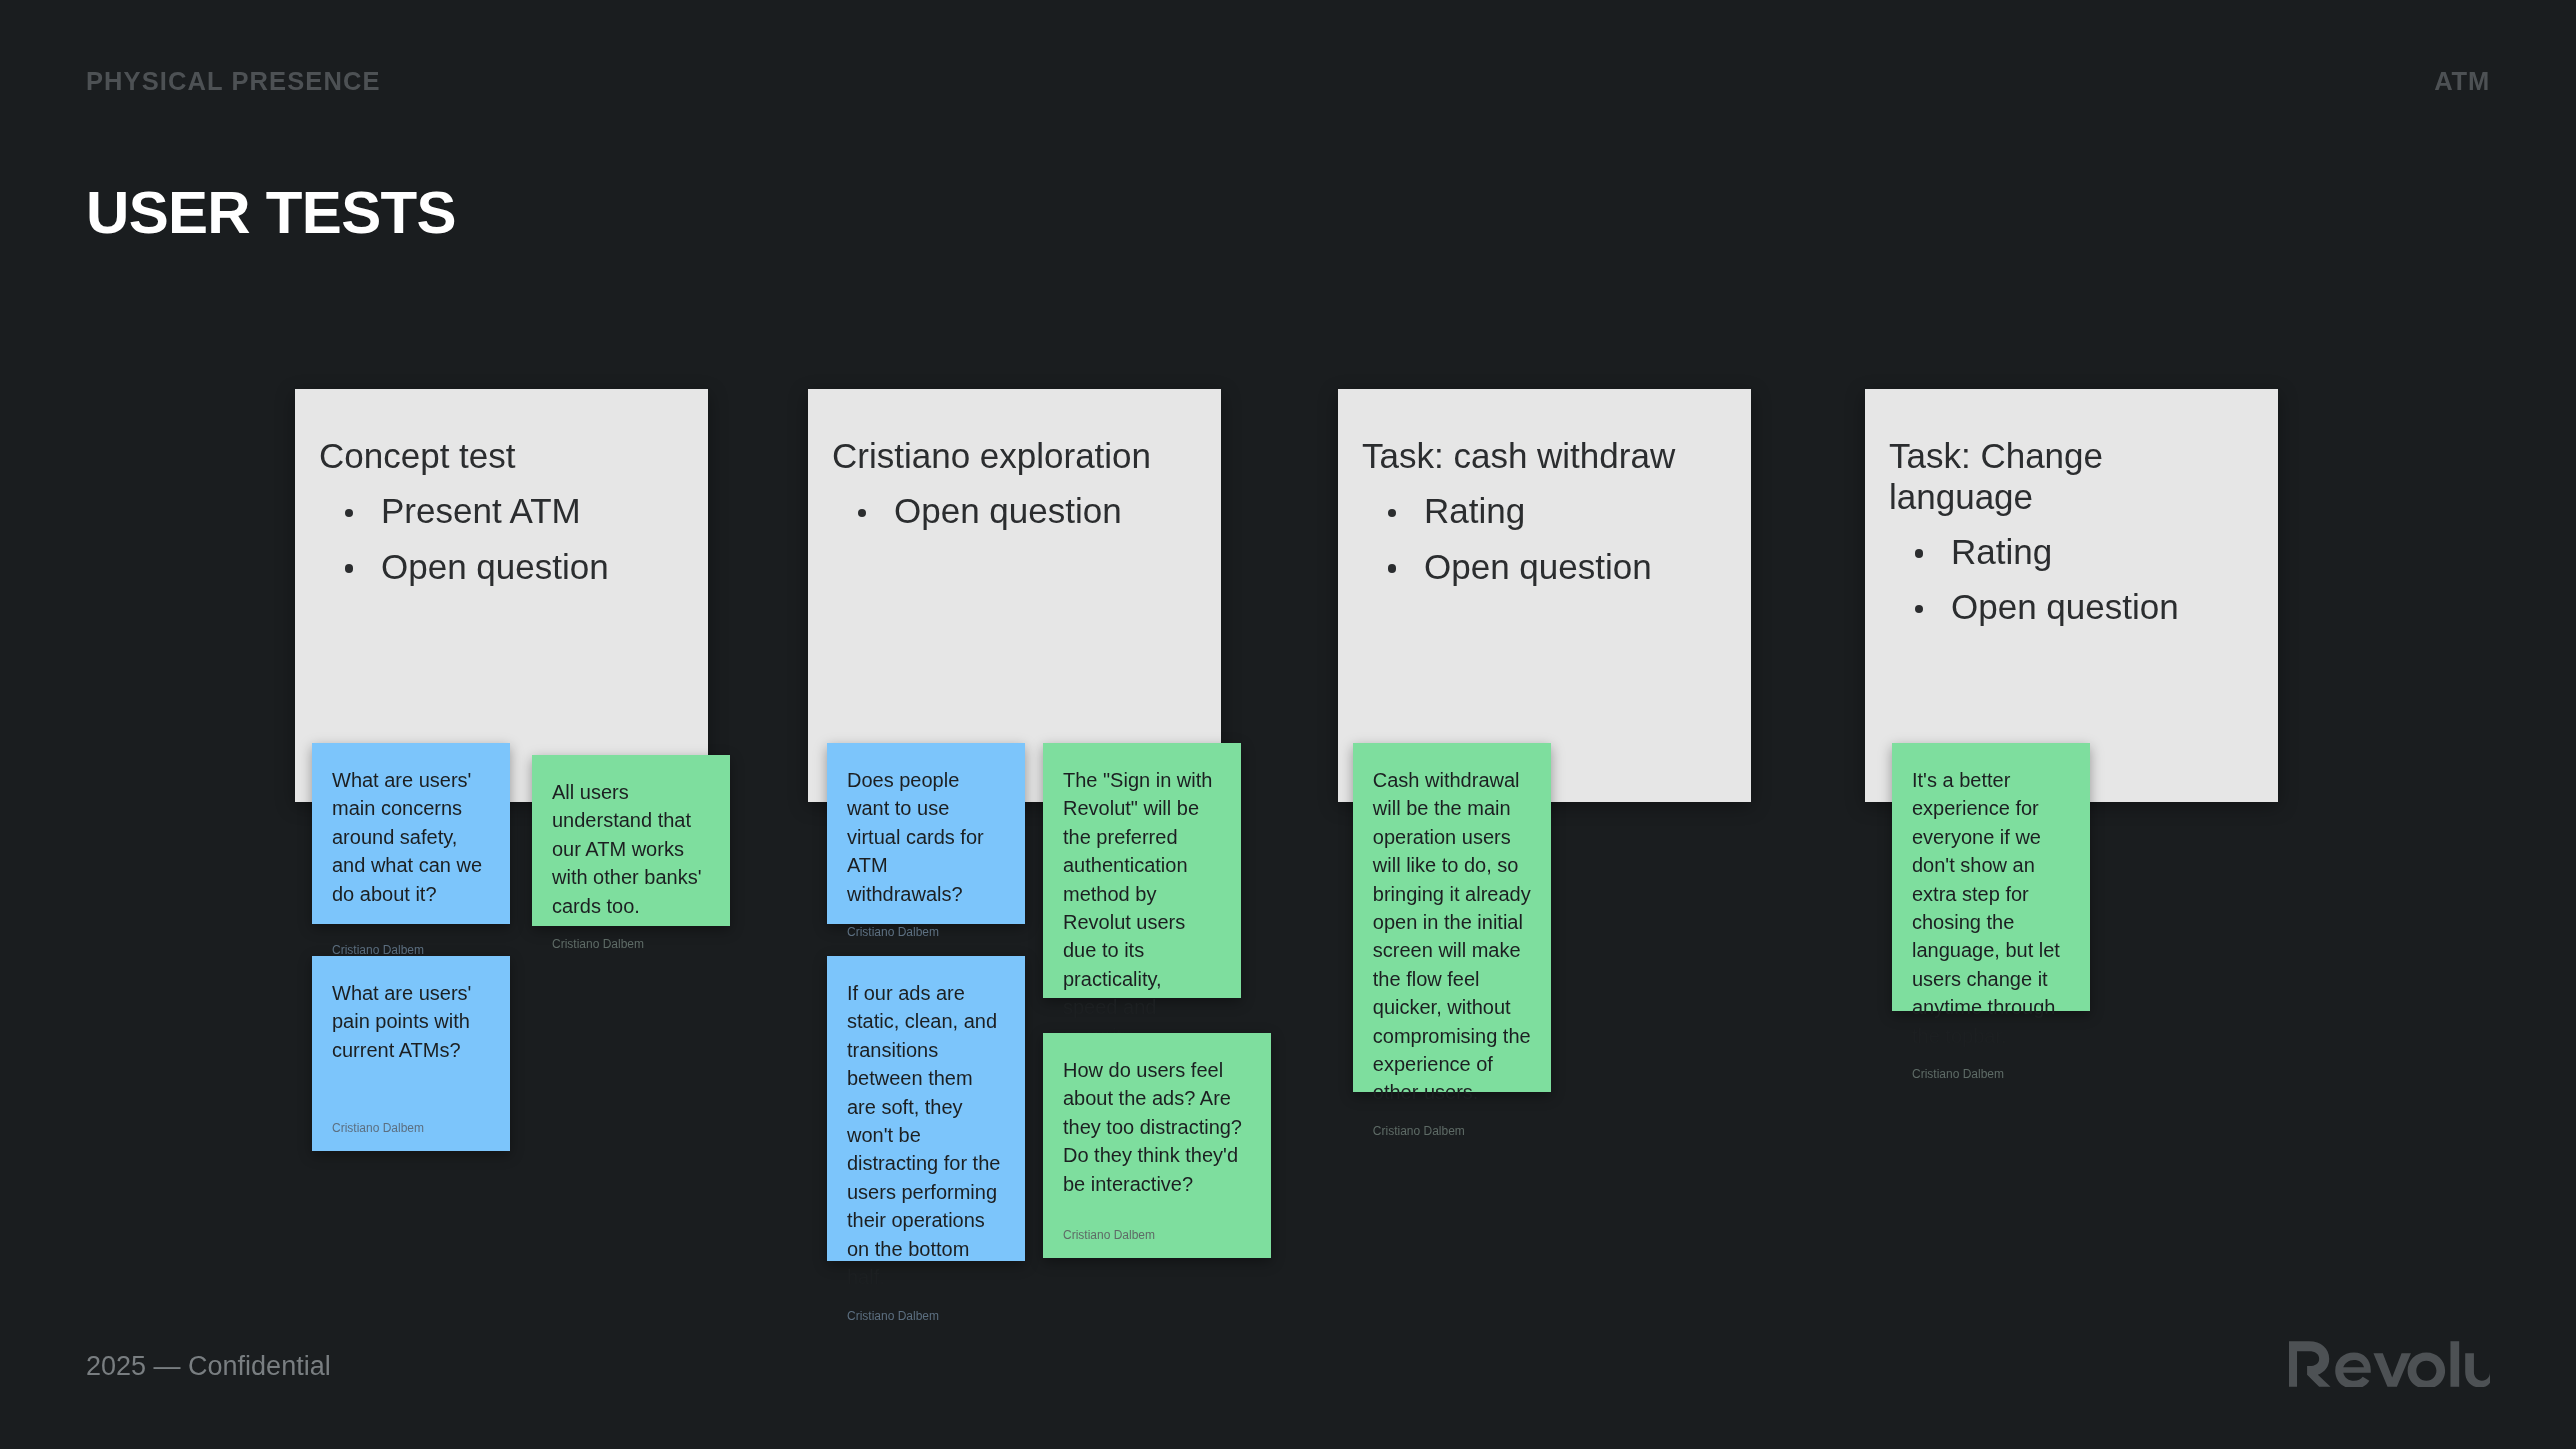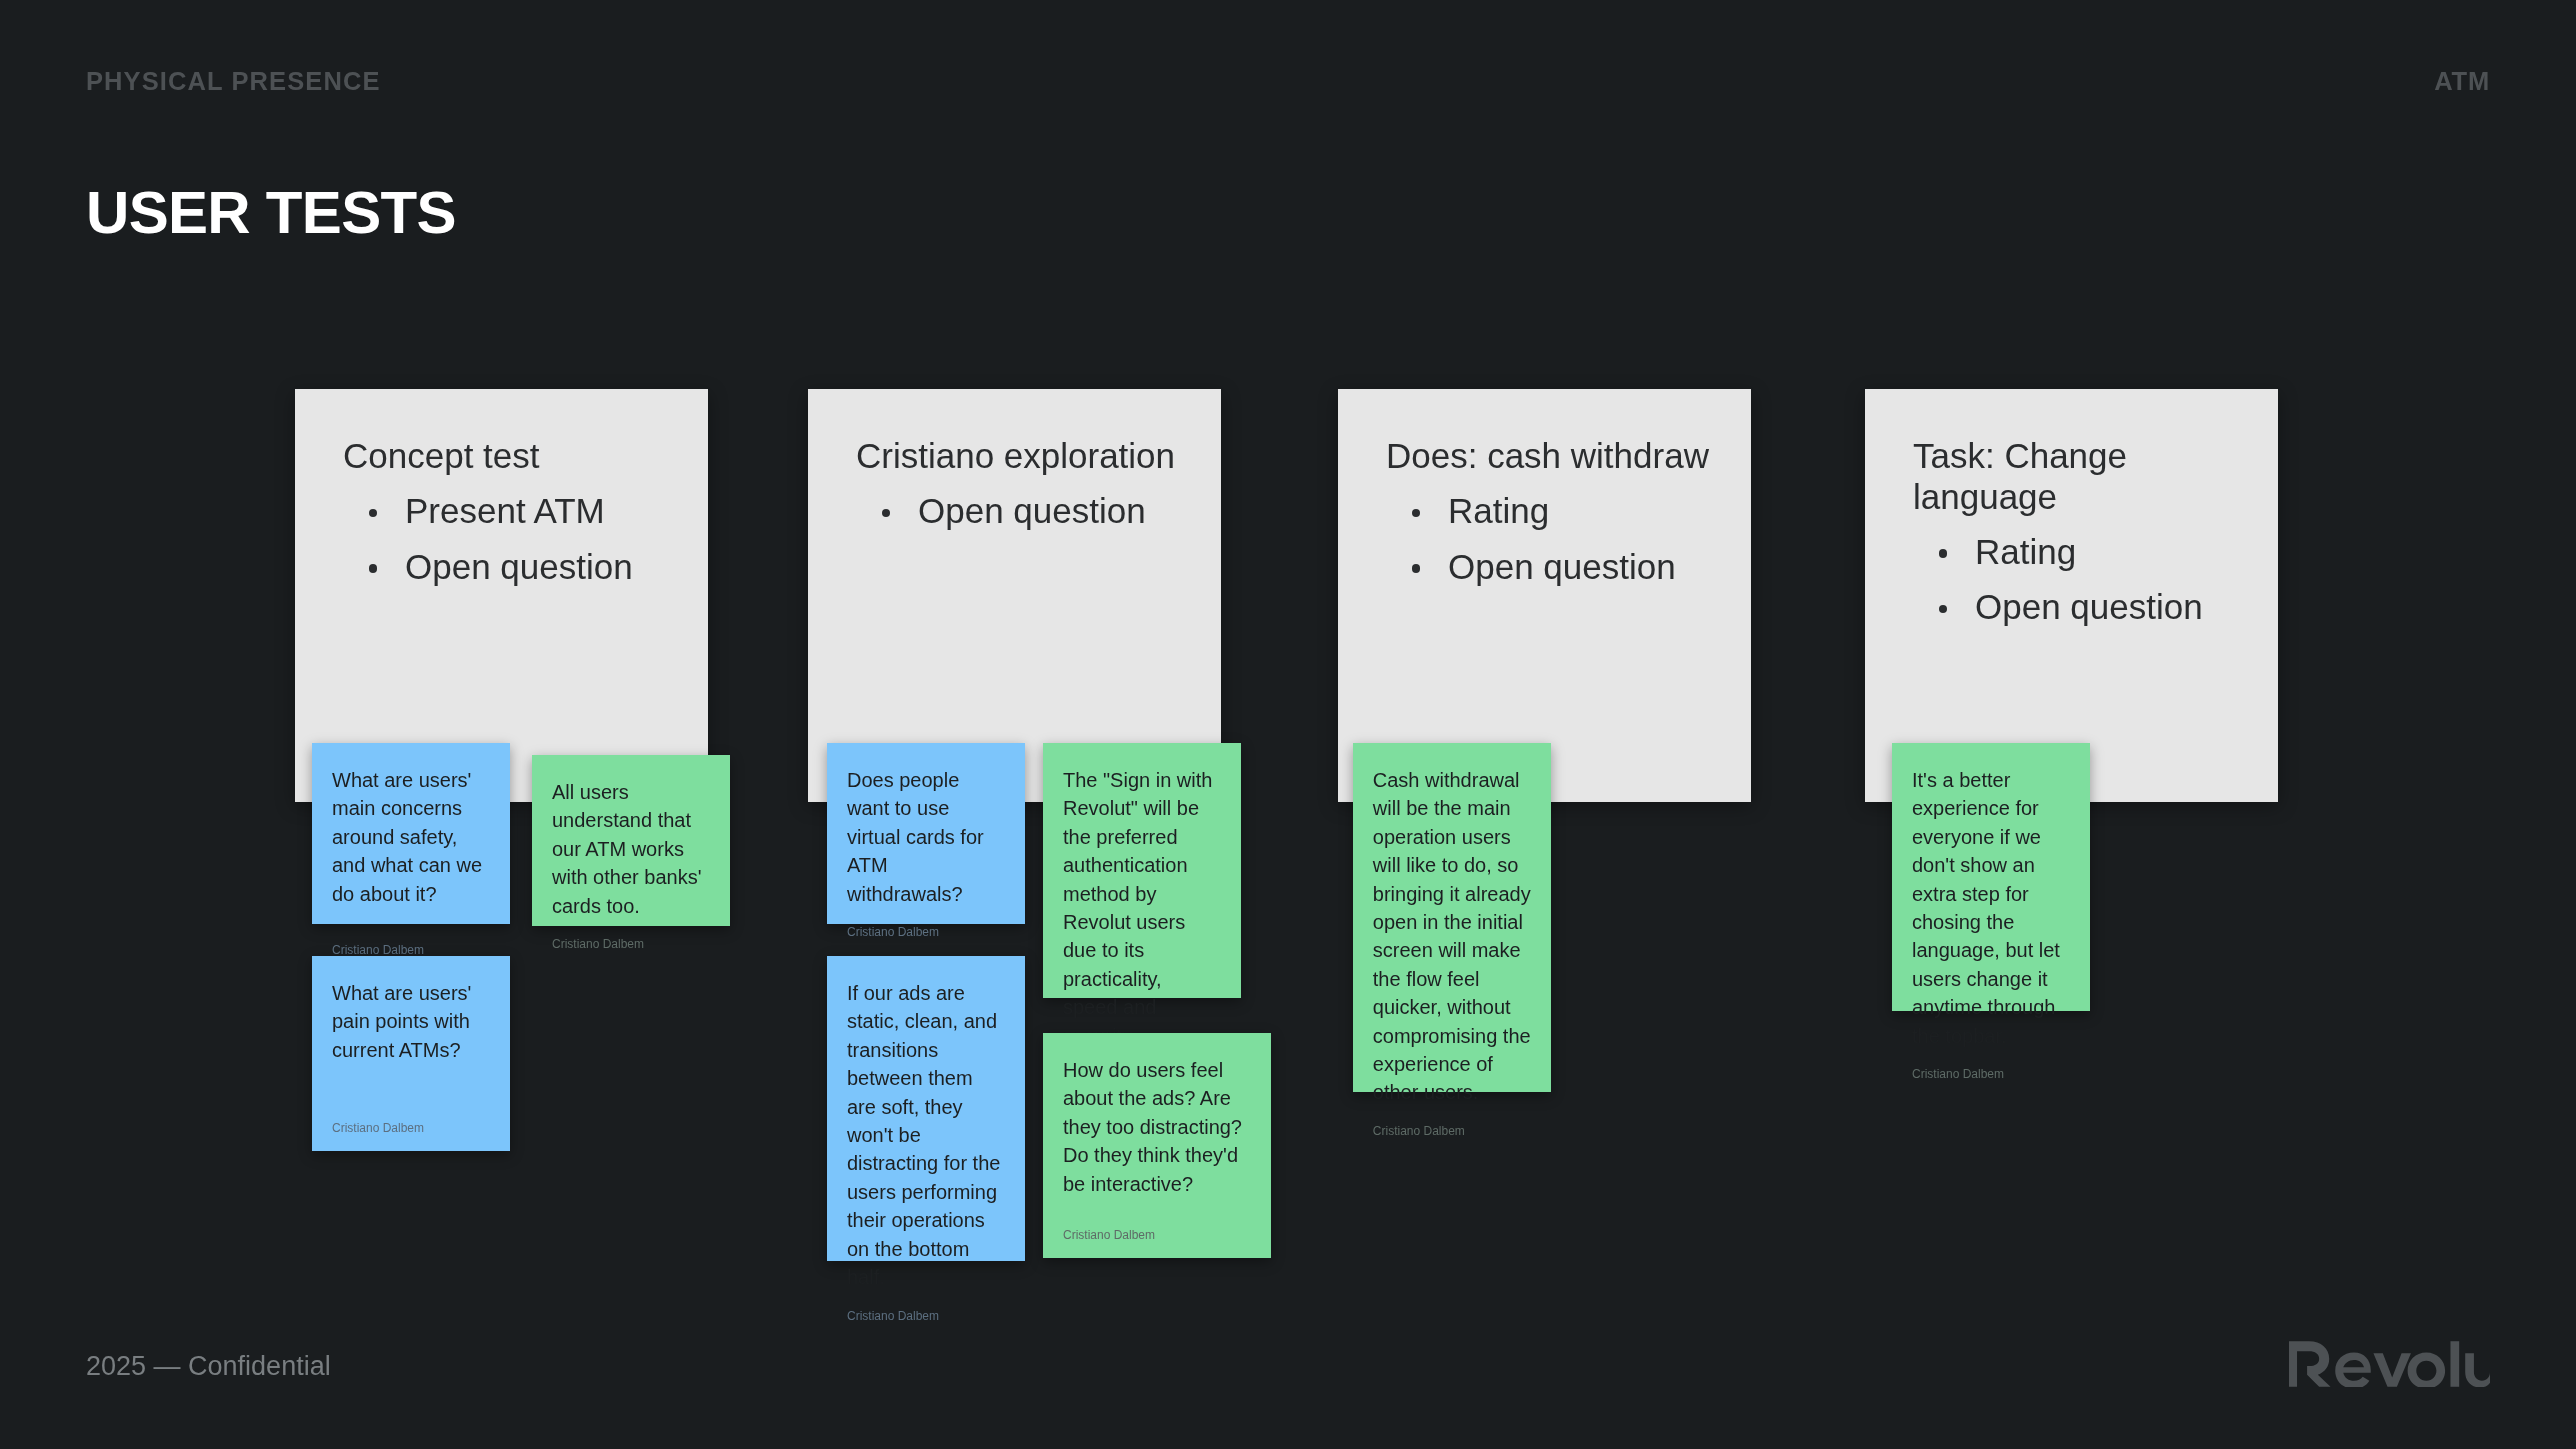--- a/index.html
+++ b/index.html
@@ -56,21 +56,21 @@
     height: 1449px;
   }
   .column { position: absolute; top: 389px; }
 
   .topic-card {
     position: absolute;
     top: 0;
     left: 0;
     background: #e6e6e6;
     box-shadow: 0 5.4px 17.4px rgba(0,0,0,.35);
-    padding: 47px 40px 27px 48px;
+    padding: 47px 40px 27px 24px;
     z-index: 1;
   }
   .topic-title {
     font-size: 35px;
     line-height: 1.16;
     color: #2b2d2f;
     font-weight: 400;
   }
   .topic-list {
     list-style: none;
@@ -201,21 +201,21 @@
 
       <div class="note green" style="left:235px;top:644px;width:228px;height:225px;">
         <div class="note-text">How do users feel about the ads? Are they too distracting? Do they think they'd be interactive?</div>
         <div class="note-author">Cristiano Dalbem</div>
       </div>
     </div>
 
     <div class="column" style="left:1338px;">
 
       <div class="topic-card" style="width:413px;height:413px;">
-        <div class="topic-title">Does: cash withdraw</div>
+        <div class="topic-title">Task: cash withdraw</div>
         <ul class="topic-list">
           <li>Rating</li>
           <li>Open question</li>
         </ul>
       </div>
 
       <div class="note green" style="left:14.8px;top:354px;width:198px;height:349px;">
         <div class="note-text">Cash withdrawal will be the main operation users will like to do, so bringing it already open in the initial screen will make the flow feel quicker, without compromising the experience of other users.</div>
         <div class="note-author">Cristiano Dalbem</div>
       </div>

